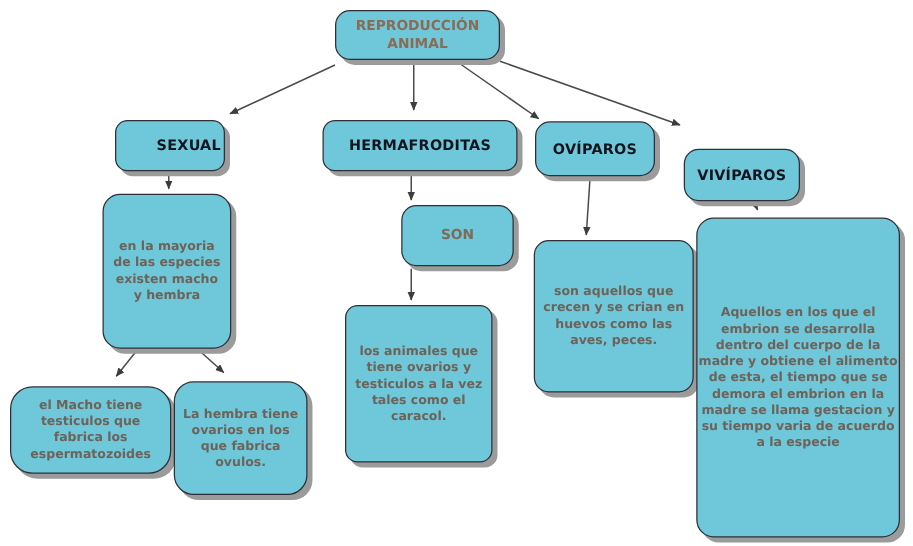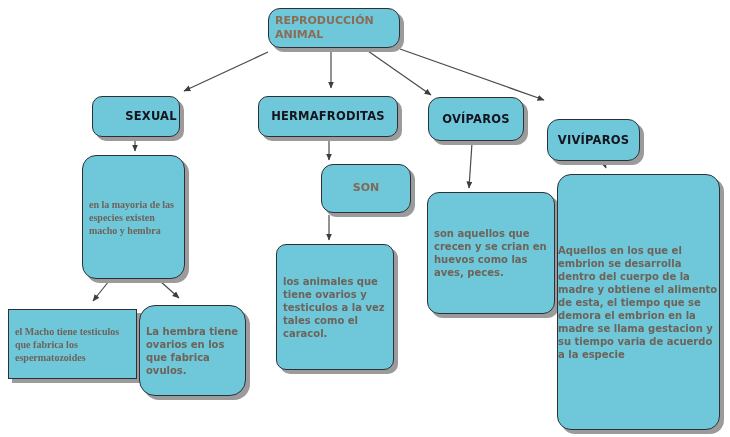--- a/index.html
+++ b/index.html
@@ -11,42 +11,42 @@
     overflow:hidden;
   }
   .arrow-layer{position:absolute;left:0;top:0;width:730px;height:437px;}
   .node{
     position:absolute;
     box-sizing:border-box;
     background:#6fc7da;
     border:1.6px solid #2f2f38;
     box-shadow:4px 4px 0px #9b9b9b;
     display:flex;align-items:center;justify-content:center;
-    text-align:left;
+    text-align:center;
     font-weight:bold;
     padding:4px 6px;
     line-height:1.3;
   }
   .title-text{color:#8a6c55;font-size:11px;}
   .heading-text{color:#14141e;font-size:11.5px;letter-spacing:0.2px;}
   .body-text{color:#6d6359;font-size:10px;}
   .brown-text{color:#7d6a57;font-size:11px;margin-left:36px;}
 
   
   #n-title      {left:268px;top:8px;  width:132px;height:40px;border-radius:12px;}
   #n-sexual     {left:92px; top:96px; width:88px; height:41px;border-radius:10px;padding-left:36px;}
-  #n-hermafroditas{left:258px;top:96px;width:140px;height:41px;border-radius:10px;}
+  #n-hermafroditas{left:258px;top:96px;width:156px;height:41px;border-radius:10px;}
   #n-oviparos   {left:428px;top:97px; width:96px; height:44px;border-radius:12px;}
   #n-viviparos  {left:547px;top:95px; width:93px; height:42px;border-radius:12px;margin-top:24px;}
-  #n-mayoria    {left:82px; top:155px;width:103px;height:124px;border-radius:14px;font-family:Liberation Serif, serif;}
+  #n-mayoria    {left:82px; top:155px;width:103px;height:124px;border-radius:14px;}
   #n-son        {left:285px;top:164px;width:90px; height:49px;border-radius:12px;}
   #n-animales   {left:276px;top:244px;width:118px;height:126px;border-radius:10px;}
   #n-huevos     {left:406px;top:192px;width:128px;height:122px;border-radius:12px;margin-left:21px;}
   #n-embrion    {left:557px;top:174px;width:163px;height:256px;border-radius:14px;padding:0;}
-  #n-macho      {left:8px;  top:309px;width:129px;height:70px;border-radius:0;font-family:Liberation Serif, serif;}
+  #n-macho      {left:8px;  top:309px;width:129px;height:70px;border-radius:18px;}
   #n-hembra     {left:139px;top:305px;width:107px;height:91px;border-radius:16px;}
 </style>
 </head>
 <body>
 
 <div class="canvas">
 
   <svg class="arrow-layer" width="730" height="437" viewBox="0 0 730 437">
     <defs>
       <marker id="ah" markerWidth="9" markerHeight="8" refX="6.5" refY="3" orient="auto" markerUnits="userSpaceOnUse">

